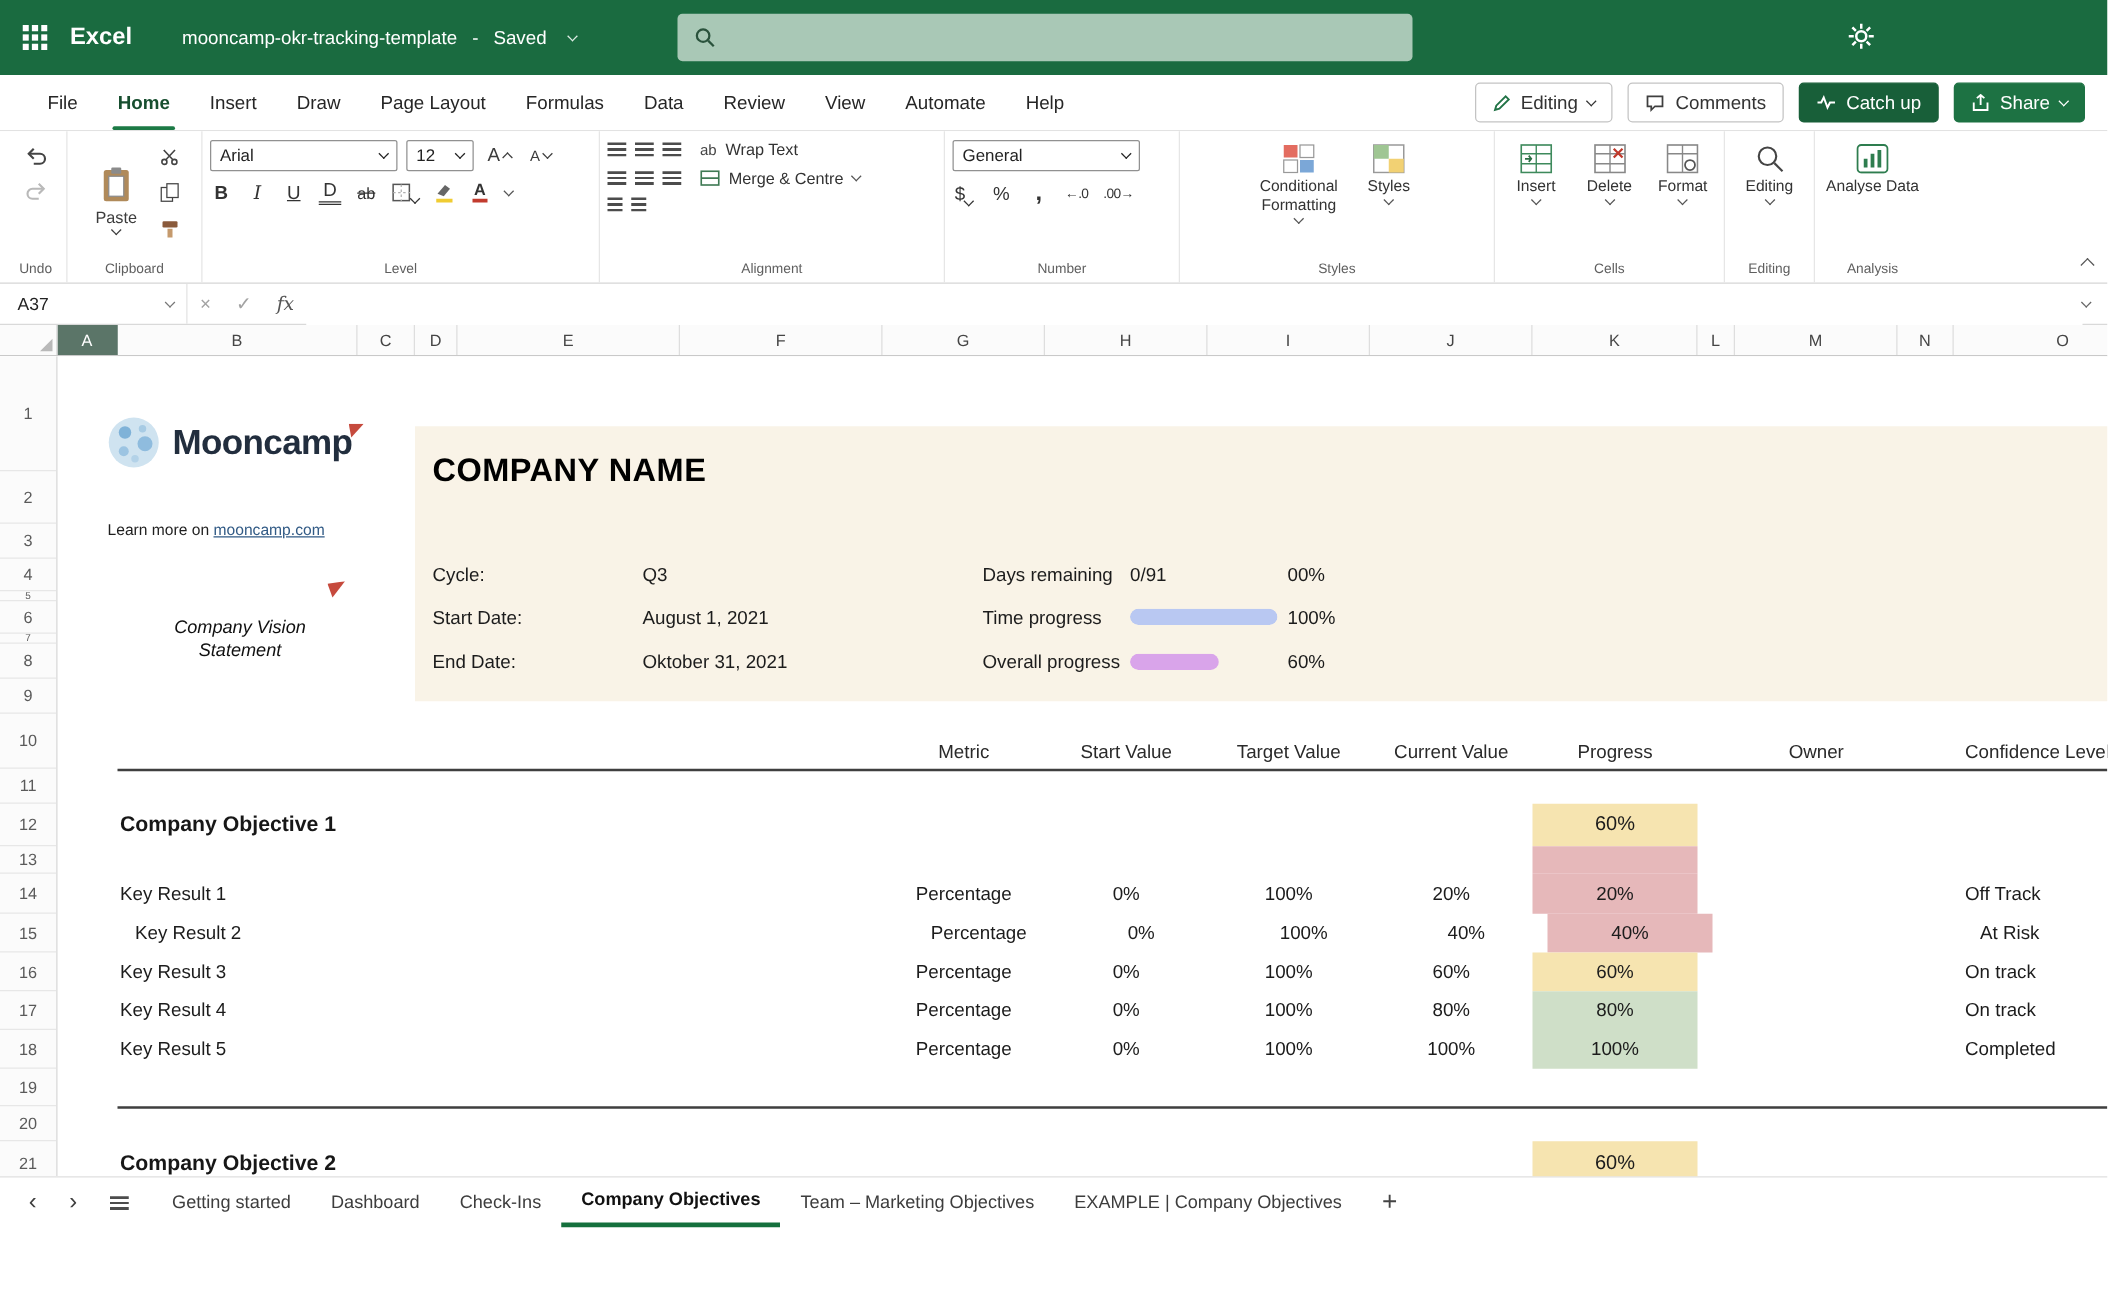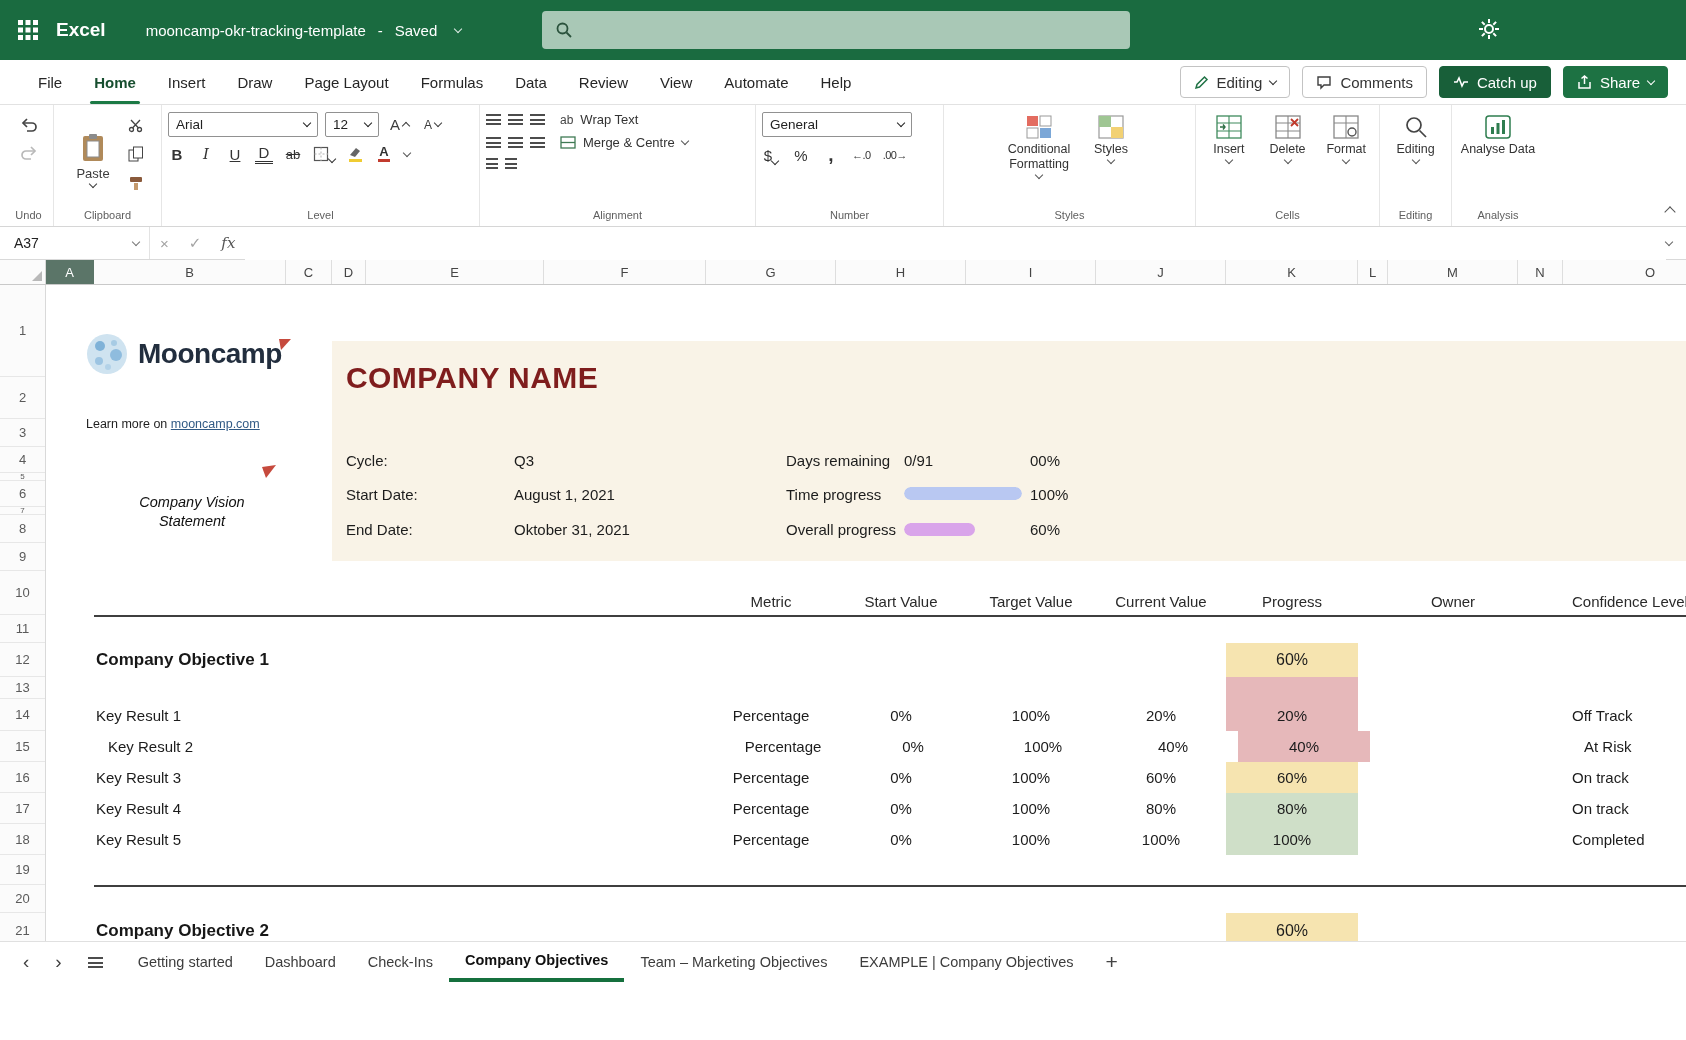--- a/index.html
+++ b/index.html
@@ -76,21 +76,21 @@
   .rh.tiny{font-size:8px;line-height:8px;}
   .canvas{position:relative;flex:1;overflow:hidden;}
 
   .beige{position:absolute;left:286px;top:56px;width:1406px;height:220px;background:#f9f3e7;}
   .logo{position:absolute;left:40px;top:48px;display:flex;align-items:center;gap:10px;}
   .logo-text{font-size:28px;font-weight:700;color:#222e3e;letter-spacing:-0.5px;}
   .marker{position:absolute;}
   .learnmore{position:absolute;left:40px;top:132px;font-size:12.5px;color:#1f1f1f;}
   .learnmore a{color:#315a85;text-decoration:underline;cursor:pointer;}
   .vision{position:absolute;left:78px;top:208px;width:136px;text-align:center;font-style:italic;font-size:14.5px;line-height:19px;color:#101010;}
-  .company-name{position:absolute;left:300px;top:76px;font-size:30px;font-weight:600;color:#7f1d1d;letter-spacing:0.4px;}
+  .company-name{position:absolute;left:300px;top:76px;font-size:26px;font-weight:600;color:#000000;letter-spacing:0.4px;}
 
   .cell{position:absolute;display:flex;align-items:center;font-size:15px;color:#1c1c1c;box-sizing:border-box;}
   .center{justify-content:center;}
   .f-label{left:300px;width:150px;}
   .f-value{left:468px;width:210px;}
   .s-label{left:740px;width:118px;overflow:hidden;white-space:nowrap;}
   .s-value{left:858px;width:64px;}
   .s-pct{left:984px;width:70px;}
   .bar{position:absolute;left:858px;width:118px;height:13px;border-radius:6.5px;overflow:hidden;}
   .bar .fill{height:100%;border-radius:6.5px;}

